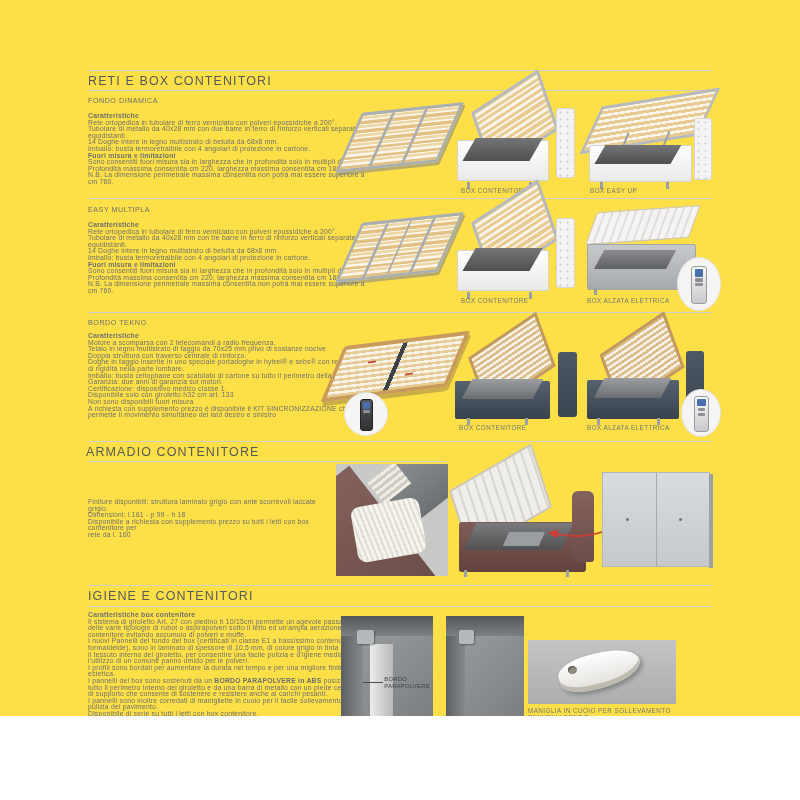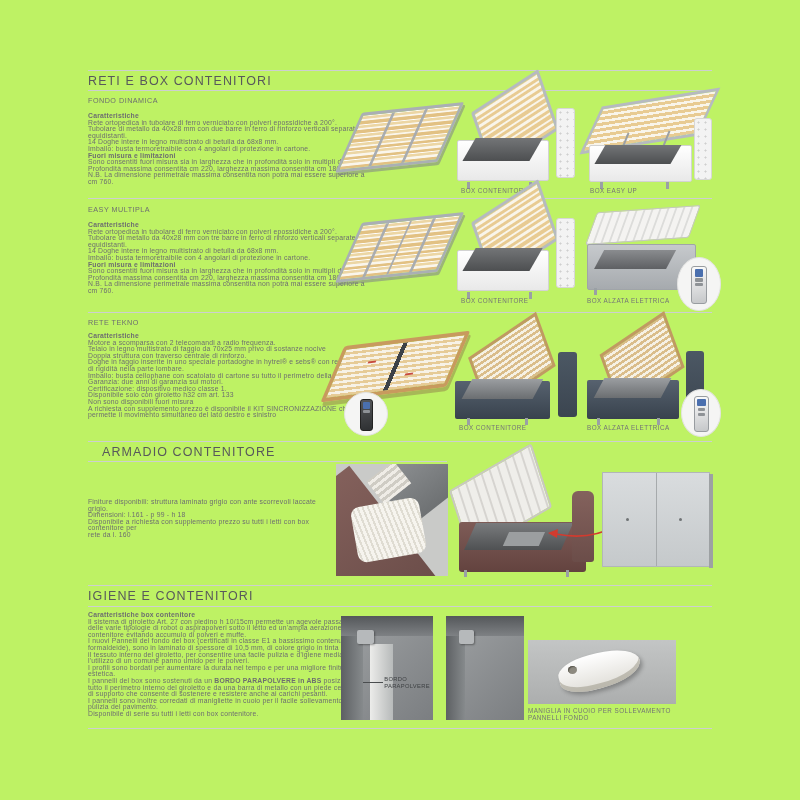--- a/index.html
+++ b/index.html
@@ -1,16 +1,16 @@
 <!DOCTYPE html>
 <html><head>
 <meta charset="utf-8">
 <style>
   html,body{margin:0;padding:0;background:#ffffff;}
-  .page{position:relative;width:800px;height:800px;background:#bef264;overflow:hidden;
+  .page{position:relative;width:800px;height:716px;background:#fde047;overflow:hidden;
         font-family:"Liberation Sans",sans-serif;color:#6d6e70;}
   .abs{position:absolute;}
   .hl{position:absolute;height:1px;background:#cdcfd0;}
   .h1{position:absolute;font-size:12.5px;color:#58595b;letter-spacing:1.1px;font-weight:400;}
   .sub{position:absolute;font-size:7.2px;color:#6d6e70;letter-spacing:.5px;}
   .tblock{position:absolute;font-size:6.8px;line-height:6.6px;color:#6d6e70;letter-spacing:.22px;}
   .pre{white-space:pre-line;}
   .bold{font-weight:bold;}
   .cap{position:absolute;font-size:6.3px;color:#737476;letter-spacing:.45px;white-space:pre-line;}
 
@@ -219,21 +219,21 @@
   <div class="circ" style="left:677px;top:257px;width:42px;height:52px">
     <div class="remote" style="left:13px;top:8px;width:14px;height:36px">
       <div class="scr"></div>
       <div class="b"></div>
       <div class="b"></div>
     </div>
   </div>
 
   <div class="hl" style="left:88px;top:312px;width:624px"></div>
 
-  <div class="sub" style="left:88px;top:318px">RETE TEKNO</div>
+  <div class="sub" style="left:88px;top:318px">BORDO TEKNO</div>
   <div class="tblock" style="left:88px;top:333px;width:336px">
     <div class="bold">Caratteristiche</div>
     <div class="pre">Motore a scomparsa con 2 telecomandi a radio frequenza.
 Telaio in legno multistrato di faggio da 70x25 mm privo di sostanze nocive
 Doppia struttura con traverso centrale di rinforzo.
 Doghe in faggio inserite in uno speciale portadoghe in hytrel® e sebs® con regolatore
 di rigidità nella parte lombare.
 Imballo: busta cellophane con scatolato di cartone su tutto il perimetro della rete.
 Garanzia: due anni di garanzia sui motori.
 Certificazione: dispositivo medico classe 1.
@@ -273,21 +273,21 @@
   <div class="cap" style="left:587px;top:424px">BOX ALZATA ELETTRICA</div>
   <div class="circ" style="left:681px;top:389px;width:38px;height:46px">
     <div class="remote" style="left:12px;top:6px;width:13px;height:34px">
       <div class="scr"></div>
       <div class="b"></div>
       <div class="b"></div>
     </div>
   </div>
 
   <div class="hl" style="left:88px;top:441px;width:624px"></div>
-  <div class="h1" style="left:102px;top:445px">ARMADIO CONTENITORE</div>
+  <div class="h1" style="left:86px;top:445px">ARMADIO CONTENITORE</div>
   <div class="hl" style="left:88px;top:461px;width:359px"></div>
   <div class="tblock pre" style="left:88px;top:499px;width:250px">Finiture disponibili: struttura laminato grigio con ante scorrevoli laccate grigio.
 Dimensioni: l.161 - p 99 - h 18
 Disponibile a richiesta con supplemento prezzo su tutti i letti con box contenitore per
 rete da l. 160</div>
 
   <div class="photo arm1" style="left:336px;top:464px;width:112px;height:112px">
     <div class="shelf"></div>
     <div class="stack"></div>
     <div class="wall"></div>

